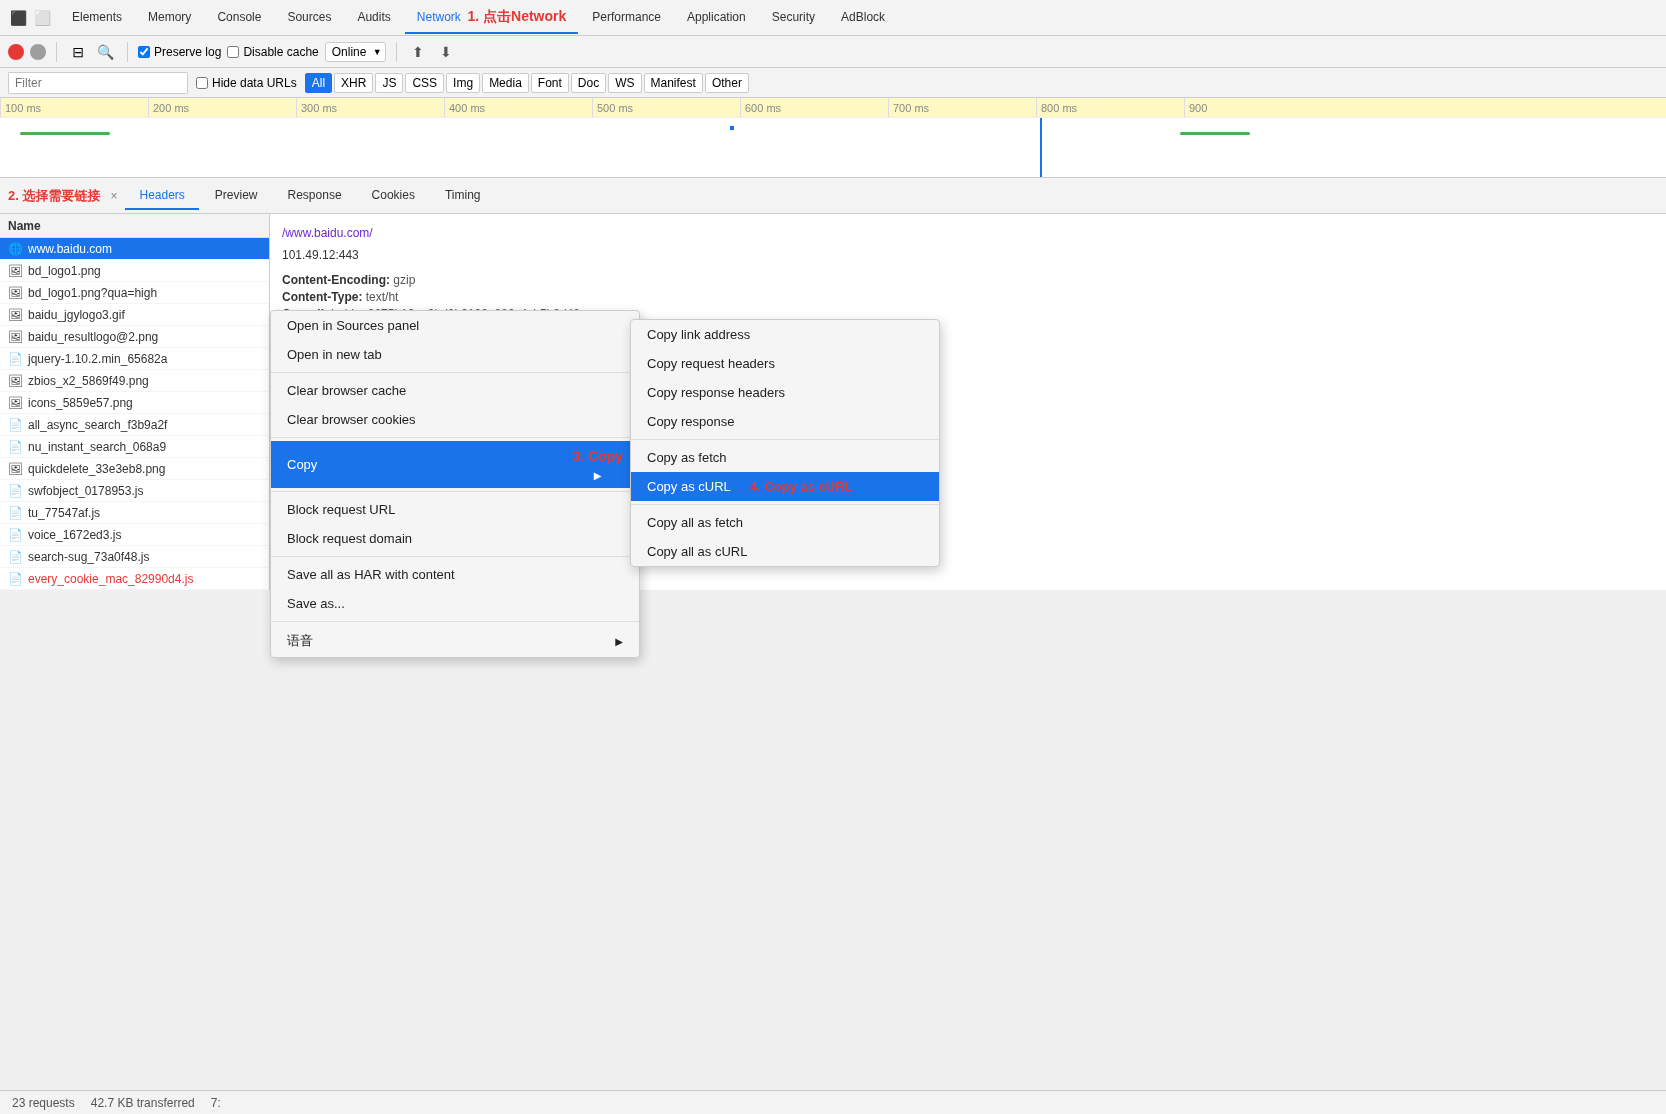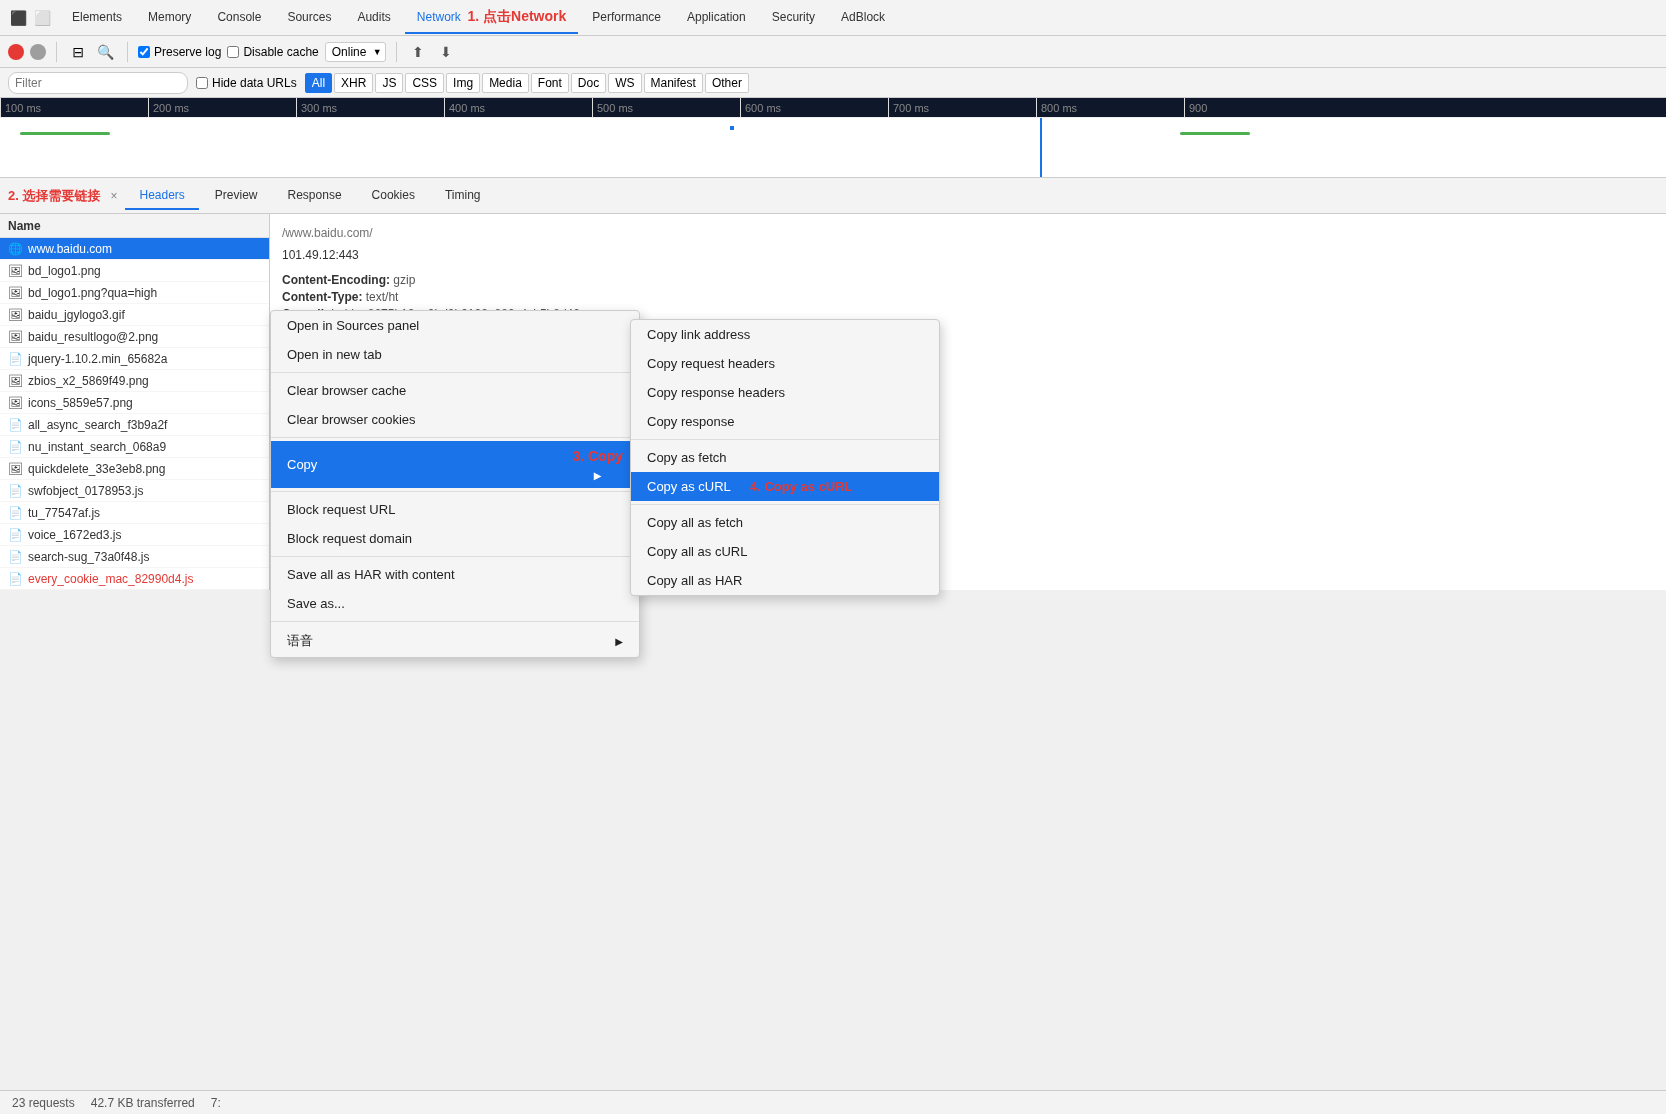--- a/index.html
+++ b/index.html
@@ -31,38 +31,38 @@
     .online-wrapper { position: relative; display: flex; align-items: center; }
     .online-wrapper::after { content: '▼'; font-size: 9px; position: absolute; right: 4px; pointer-events: none; }
     .upload-icon, .download-icon { font-size: 14px; color: #555; }
 
     
     .filter-row {
       display: flex; align-items: center; height: 30px; background: #f3f3f3;
       border-bottom: 1px solid #ccc; padding: 0 8px; gap: 8px;
     }
     .filter-input {
-      width: 180px; height: 22px; border: 1px solid #ccc; border-radius: 9px;
+      width: 180px; height: 22px; border: 1px solid #ccc; border-radius: 1px;
       padding: 0 6px; font-size: 12px; background: #fff;
     }
     .filter-type-btn {
       padding: 2px 6px; font-size: 12px; border: 1px solid #ccc; cursor: pointer;
       background: #fff; border-radius: 2px;
     }
     .filter-type-btn.active { background: #1a73e8; color: #fff; border-color: #1a73e8; }
     .filter-types { display: flex; gap: 2px; align-items: center; }
 
     
     .timeline {
       height: 80px; background: #fff; border-bottom: 1px solid #ccc;
       position: relative; overflow: hidden;
     }
     .timeline-ruler {
       display: flex; height: 20px; border-bottom: 1px solid #eee;
-      background: #0f172a;
+      background: #fef9c3;
     }
     .timeline-tick {
       display: flex; align-items: center; justify-content: flex-start;
       font-size: 11px; color: #888; border-left: 1px solid #ddd;
       padding-left: 4px; min-width: 150px;
     }
     .timeline-bars { position: relative; height: 60px; }
     .timeline-bar {
       position: absolute; height: 4px; border-radius: 2px;
     }
@@ -100,21 +100,21 @@
       display: flex; align-items: center; height: 22px; padding: 0 8px;
       font-size: 12px; cursor: pointer; color: #333;
       border-bottom: 1px solid #f5f5f5;
     }
     .file-item.selected { background: #1a73e8; color: #fff; }
     .file-item.red-text { color: #e53935; }
     .file-icon { width: 14px; height: 14px; margin-right: 6px; flex-shrink: 0; }
 
     
     .headers-content { font-size: 12px; color: #333; }
-    .headers-content .url-line { margin-bottom: 8px; color: #737373; }
+    .headers-content .url-line { margin-bottom: 8px; color: #6d28d9; }
     .headers-content .header-item { margin-bottom: 3px; }
     .headers-content .header-item .key { font-weight: bold; }
     .headers-content .header-item .val { color: #555; }
     .context-menu {
       position: absolute; top: 310px; left: 270px;
       background: #f5f5f5; border: 1px solid #ccc; border-radius: 4px;
       box-shadow: 2px 4px 12px rgba(0,0,0,0.2);
       width: 370px; z-index: 200; font-size: 13px;
     }
     .ctx-item {
@@ -394,20 +394,19 @@
   <div class="sub-item">Copy response</div>
   <div class="sub-separator"></div>
   <div class="sub-item">Copy as fetch</div>
   <div class="sub-item highlighted">
     <span>Copy as cURL</span>
     <span class="annotation-red" style="margin-left:16px; font-size:13px;">4. Copy as cURL</span>
   </div>
   <div class="sub-separator"></div>
   <div class="sub-item">Copy all as fetch</div>
   <div class="sub-item">Copy all as cURL</div>
-  <div class="sub-item">Copy all as HAR</div>
 </div>
 
 <div class="status-bar">
   <span>23 requests</span>
   <span>42.7 KB transferred</span>
   <span>7:</span>
 </div>
 
 </body></html>

